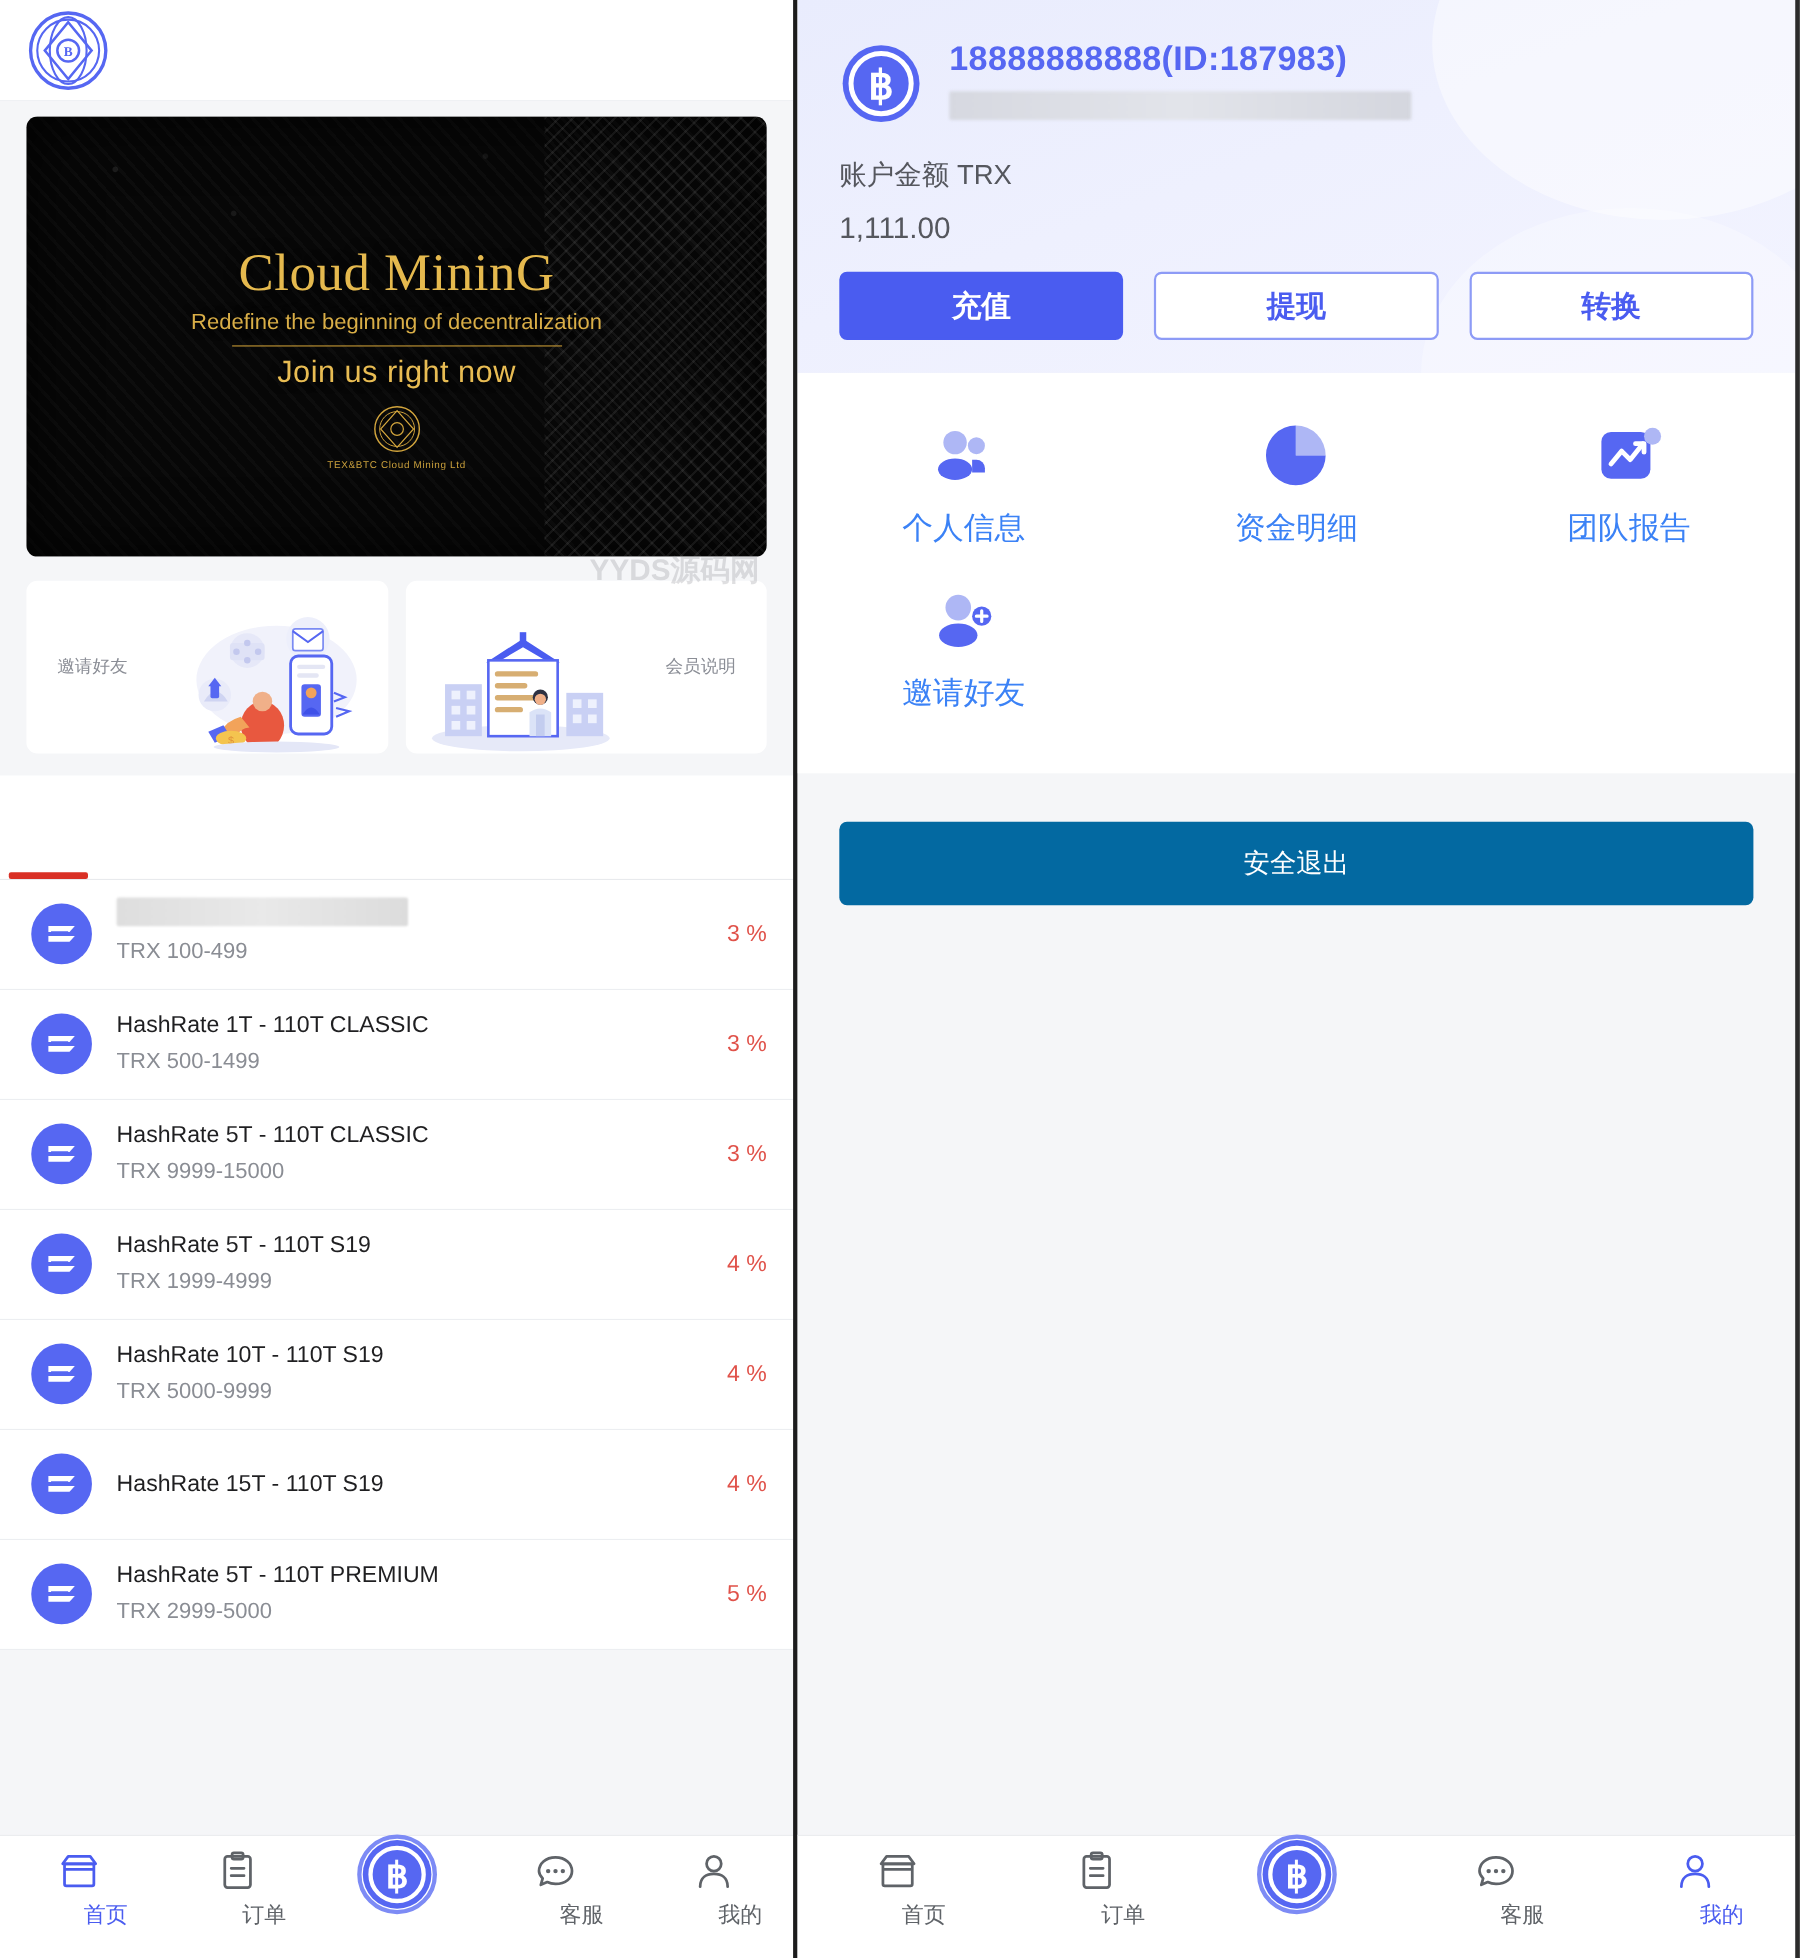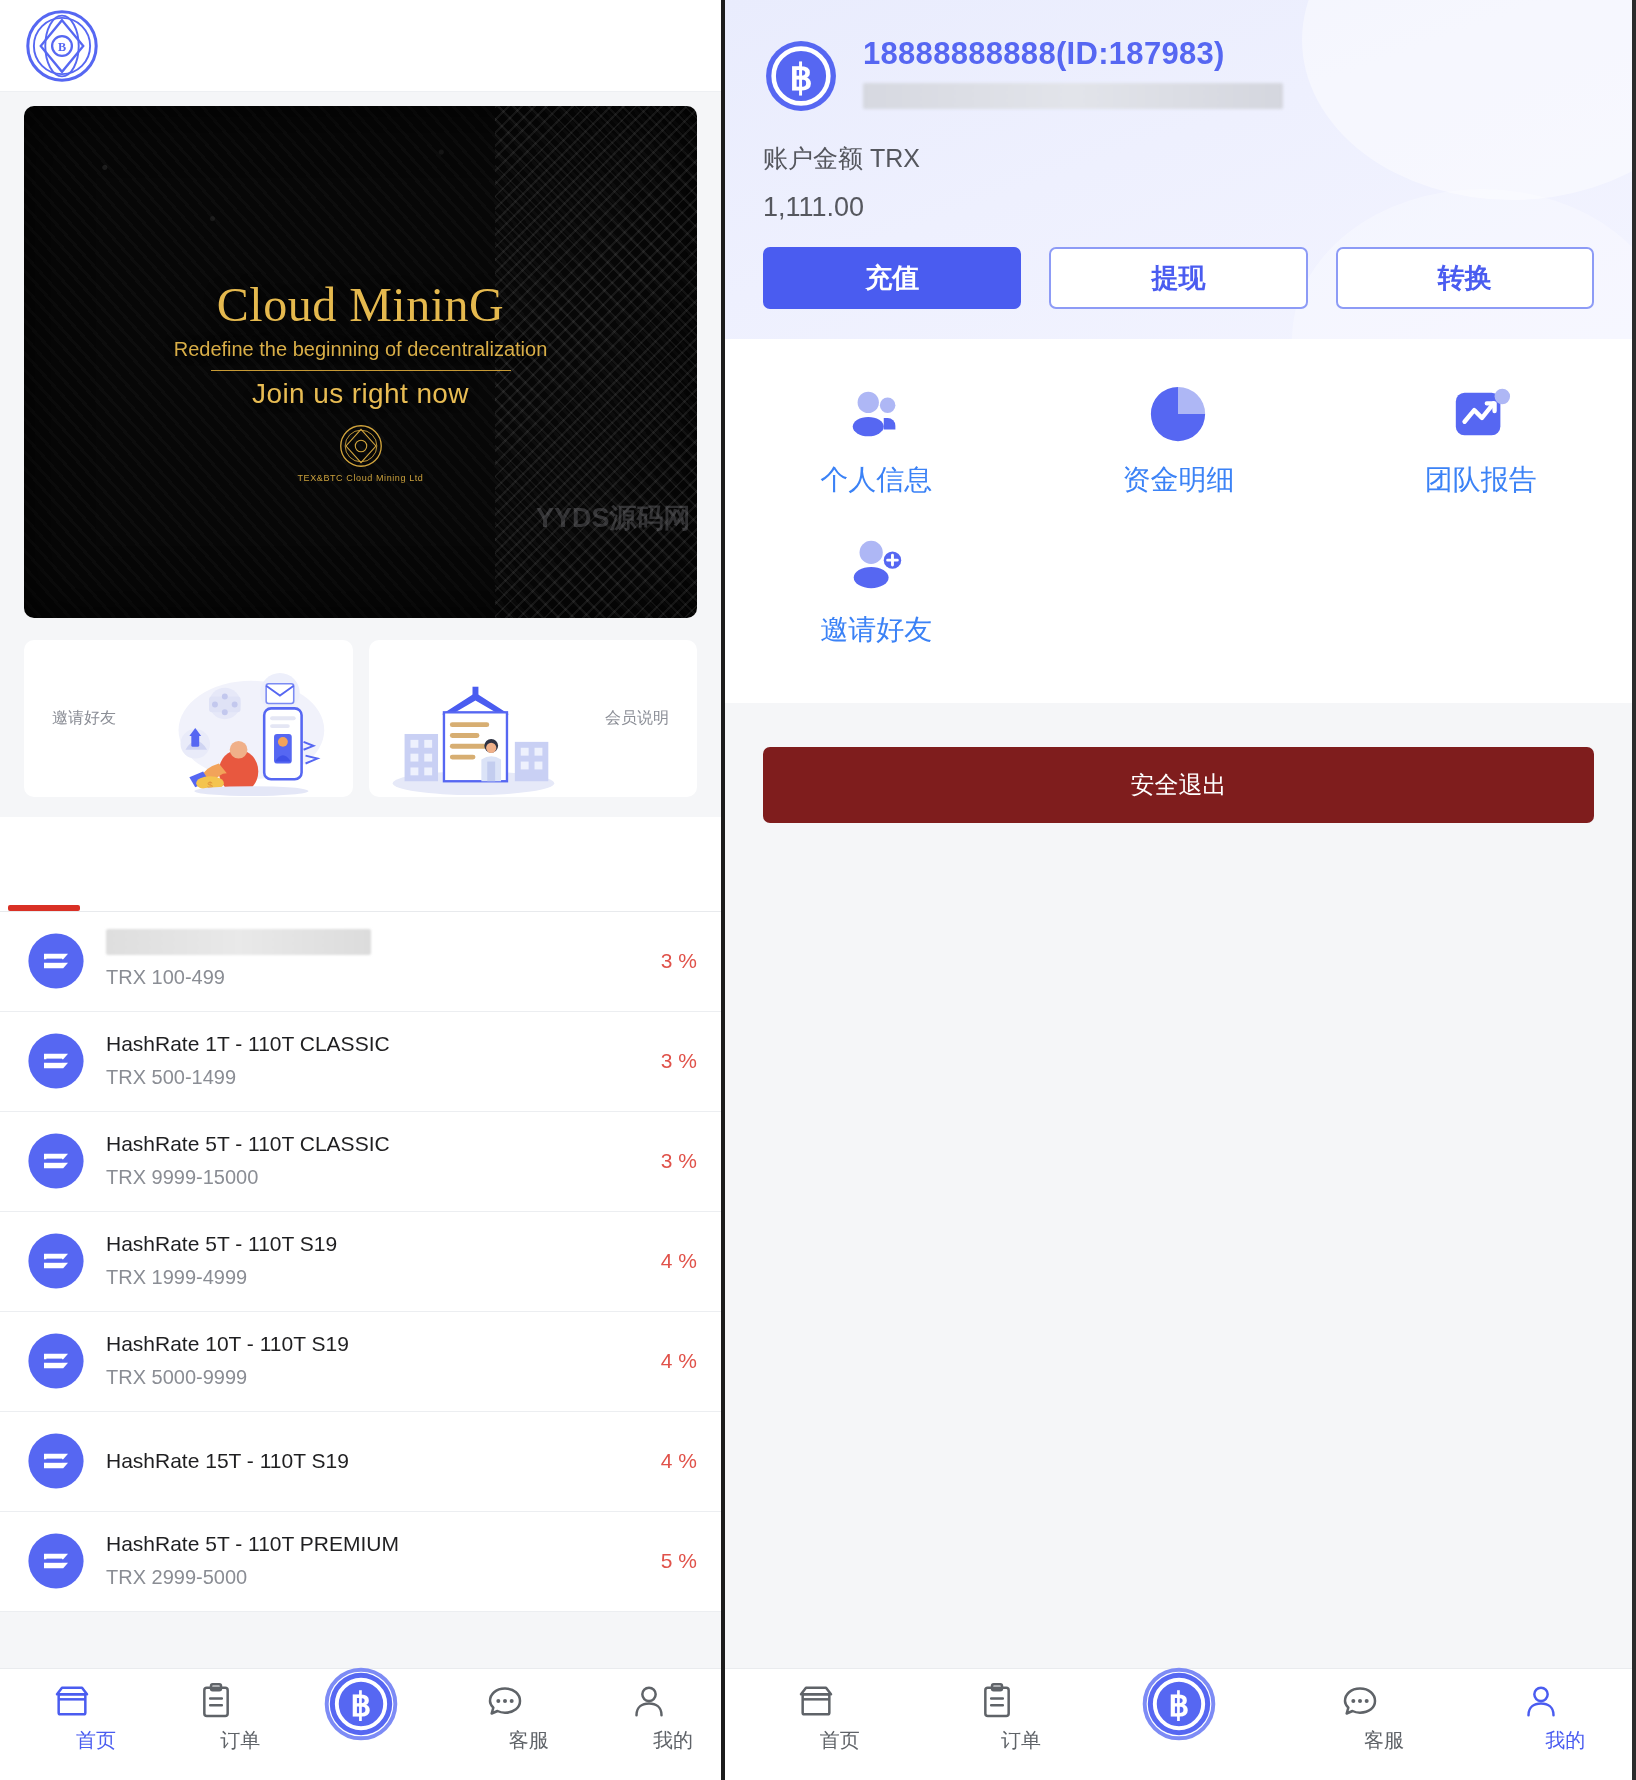--- a/index.html
+++ b/index.html
@@ -26,21 +26,21 @@
   .topbar {
     height: 92px; background: #ffffff;
     display: flex; align-items: center; padding-left: 24px;
     border-bottom: 1px solid #eef0f3;
   }
   .brand-logo { width: 76px; height: 76px; }
 
   
   .banner-wrap { padding: 14px 24px 0 24px; }
   .banner {
-    position: relative; width: 100%; height: 512px;
+    position: relative; width: 100%; height: 400px;
     border-radius: 10px; overflow: hidden;
     background:
       radial-gradient(circle at 12% 12%, rgba(255,255,255,.09) 0 2px, transparent 3px),
       radial-gradient(circle at 28% 22%, rgba(255,255,255,.07) 0 2px, transparent 3px),
       radial-gradient(circle at 62% 9%,  rgba(255,255,255,.06) 0 2px, transparent 3px),
       repeating-linear-gradient(48deg, #0d0d0d 0 3px, #070707 3px 11px),
       repeating-linear-gradient(-40deg, rgba(255,255,255,.045) 0 1px, transparent 1px 13px),
       repeating-linear-gradient(90deg, rgba(255,255,255,.03) 0 1px, transparent 1px 19px),
       #050505;
     box-shadow: inset 0 0 60px rgba(0,0,0,.8);
@@ -182,21 +182,21 @@
   }
   .feature {
     display: flex; flex-direction: column; align-items: center; gap: 16px;
     padding: 14px 0;
   }
   .feature-ic { width: 62px; height: 62px; }
   .feature-label { font-size: 28px; color: #3b82f6; }
 
   .logout-wrap { padding: 44px 38px 0 38px; }
   .logout-btn {
-    height: 76px; border-radius: 7px; background: #7f1d1d; color: #fff;
+    height: 76px; border-radius: 7px; background: #0369a1; color: #fff;
     display: flex; align-items: center; justify-content: center;
     font-size: 24px; cursor: pointer;
   }
 </style>
 </head>
 <body>
 
 <div class="stage">
 
   <div class="phone phone-left">

